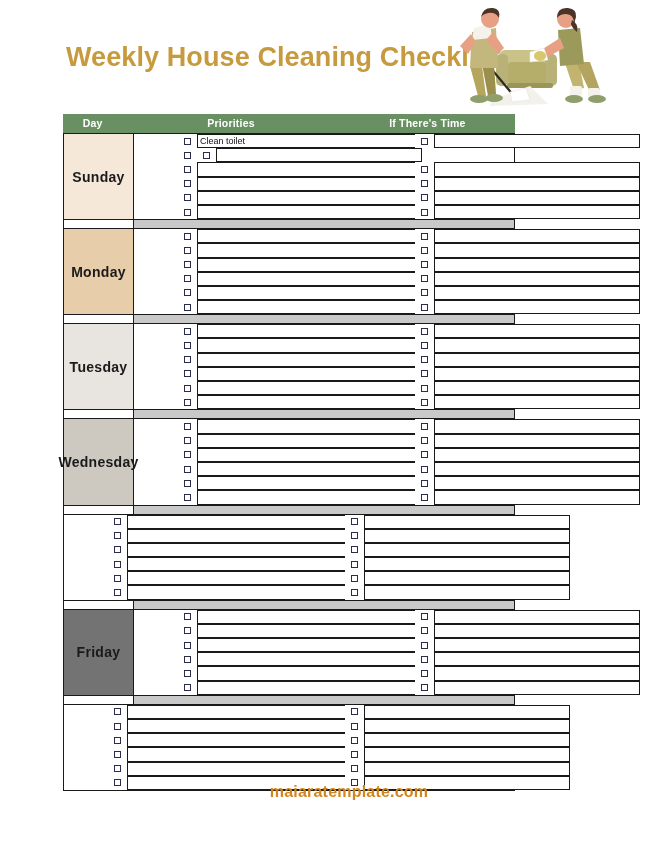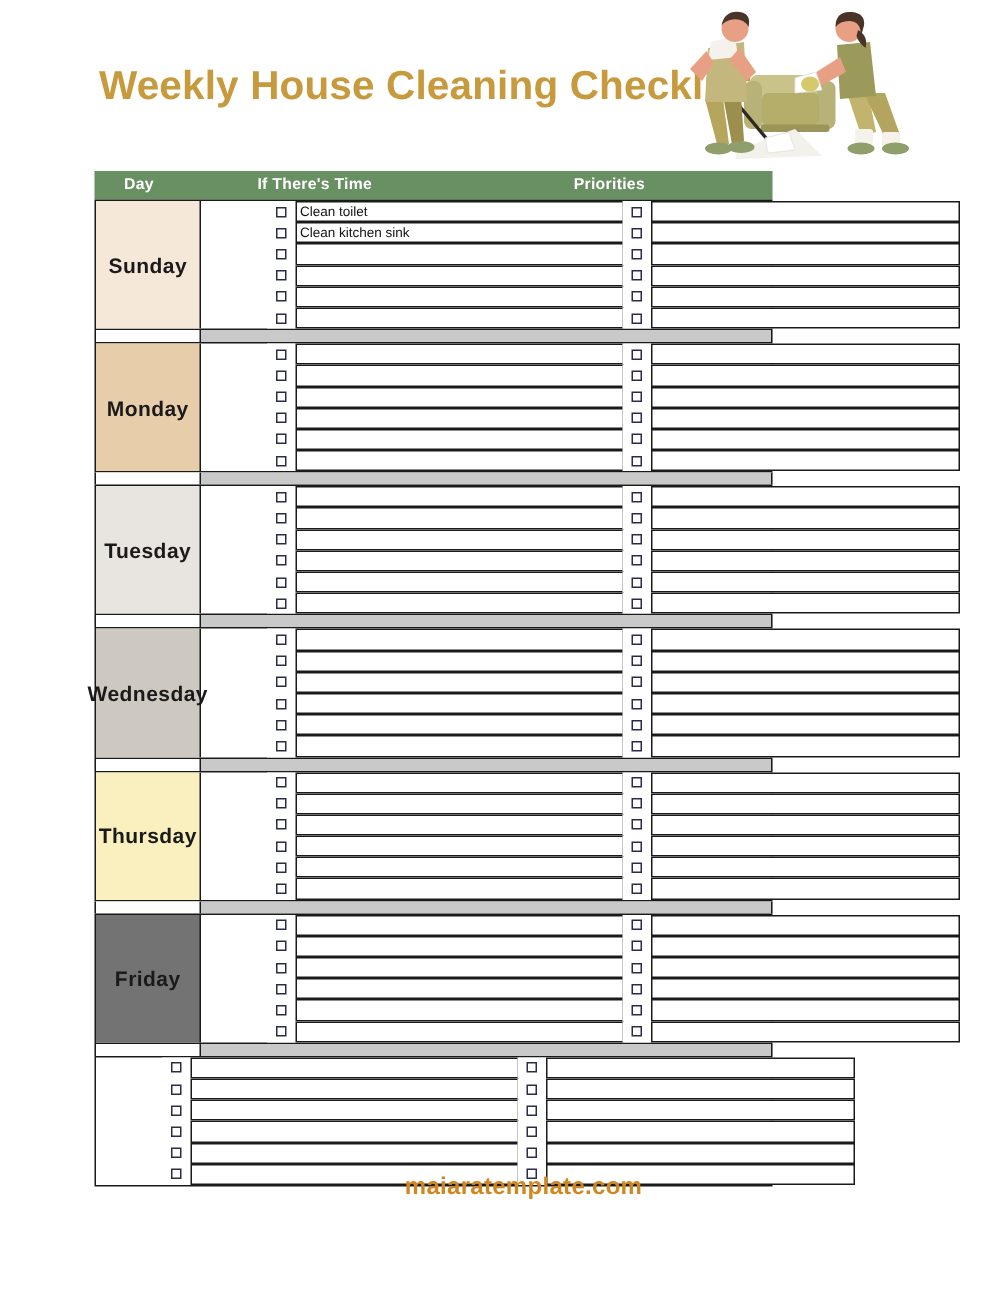--- a/index.html
+++ b/index.html
@@ -225,22 +225,22 @@
       <circle cx="114" cy="15" r="9" fill="#e8a085"></circle>
       <path d="M105 14 Q105 3 116 4 Q125 5 124 13 L122 20 Q122 10 114 10 Q108 10 105 14 Z" fill="#4a3428"></path>
       <path d="M120 16 Q127 20 125 28 Q120 24 119 20 Z" fill="#4a3428"></path>
     </g>
   </svg>
 </div>
 
 <div class="sheet">
   <div class="thead">
     <div class="th th-day">Day</div>
+    <div class="th th-priority">Priorities</div>
     <div class="th th-time">If There's Time</div>
-    <div class="th th-priority">Priorities</div>
   </div>
   <div id="body-slot">
       <div class="daygroup">
         <div class="daycell" style="background: rgb(246, 232, 216);">
           <span>Sunday</span>
         </div>
         <div class="rows">
           <div class="row">
             <div class="cbcell">
               <div class="cb"></div>
@@ -248,21 +248,20 @@
             <div class="linecell prio">Clean toilet</div>
             <div class="cbcell">
               <div class="cb"></div>
             </div>
             <div class="linecell time"></div>
           </div>
           <div class="row">
             <div class="cbcell">
               <div class="cb"></div>
             </div>
-            <div class="linecell prio">Clean kitchen sink</div>
             <div class="cbcell">
               <div class="cb"></div>
             </div>
             <div class="linecell time"></div>
           </div>
           <div class="row">
             <div class="cbcell">
               <div class="cb"></div>
             </div>
             <div class="linecell prio"></div>
@@ -510,23 +509,20 @@
               <div class="cb"></div>
             </div>
             <div class="linecell time"></div>
           </div>
         </div>
       </div>
       <div class="separator">
         <div class="sepday"></div>
       </div>
       <div class="daygroup">
-        <div class="daycell" style="background: rgb(250, 239, 190);">
-          <span>Thursday</span>
-        </div>
         <div class="rows">
           <div class="row">
             <div class="cbcell">
               <div class="cb"></div>
             </div>
             <div class="linecell prio"></div>
             <div class="cbcell">
               <div class="cb"></div>
             </div>
             <div class="linecell time"></div>

